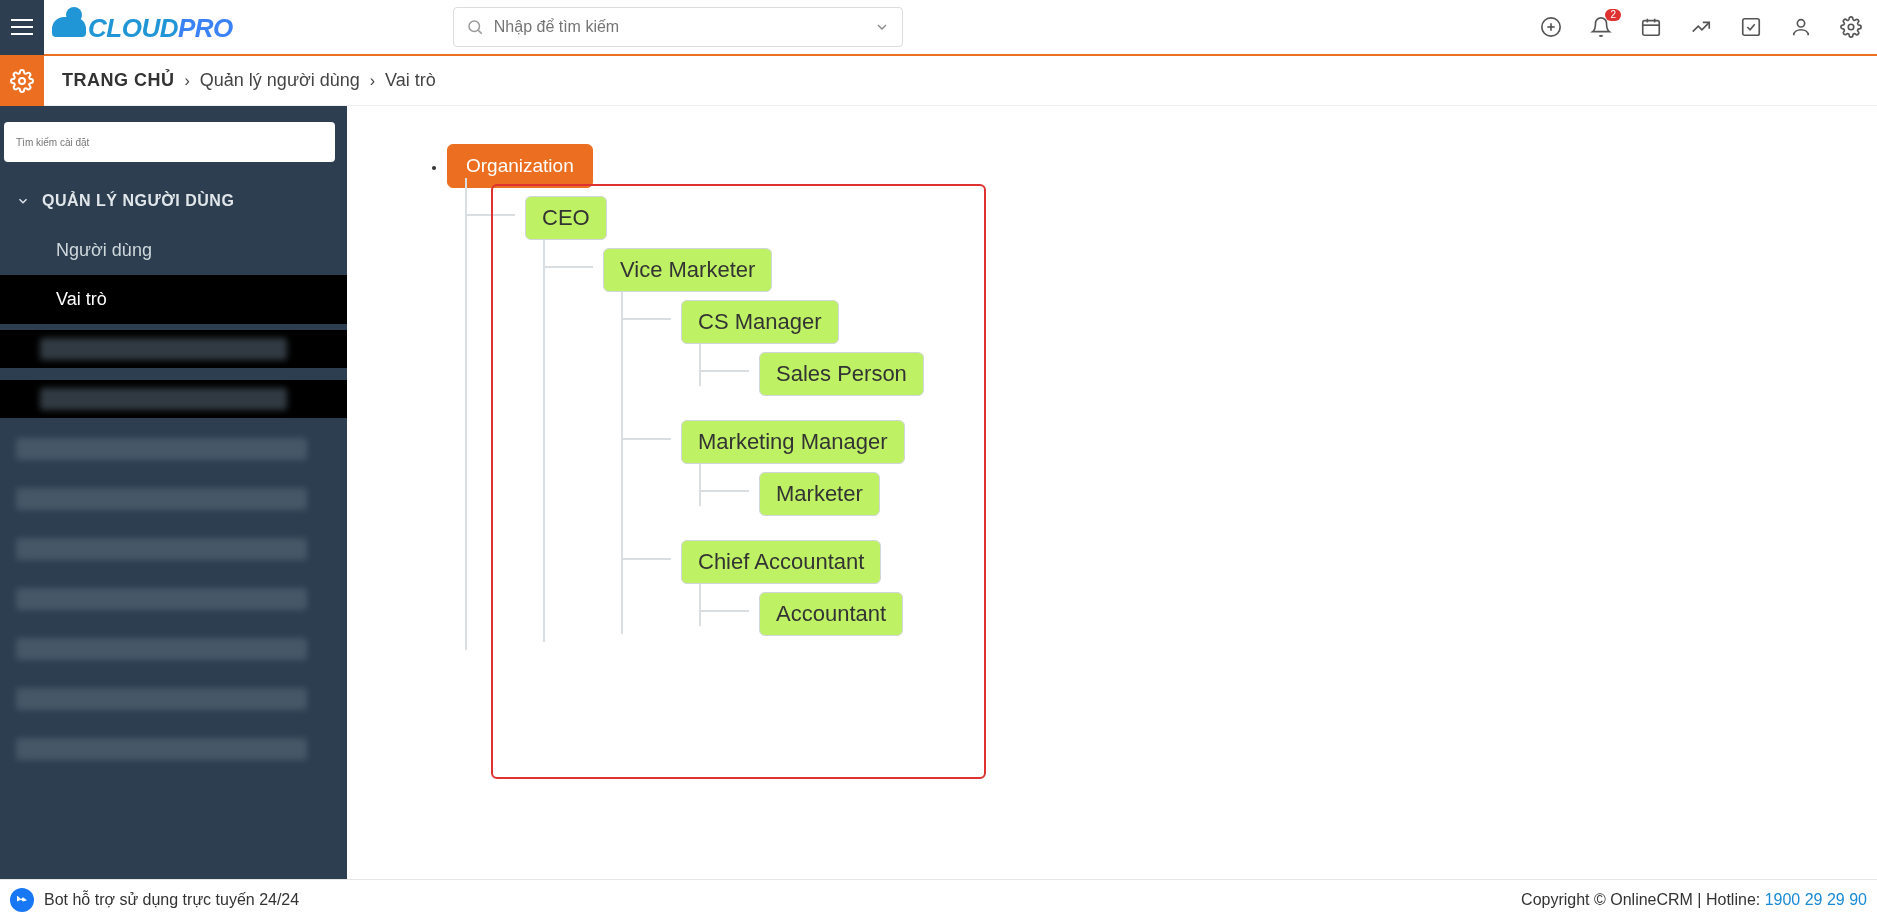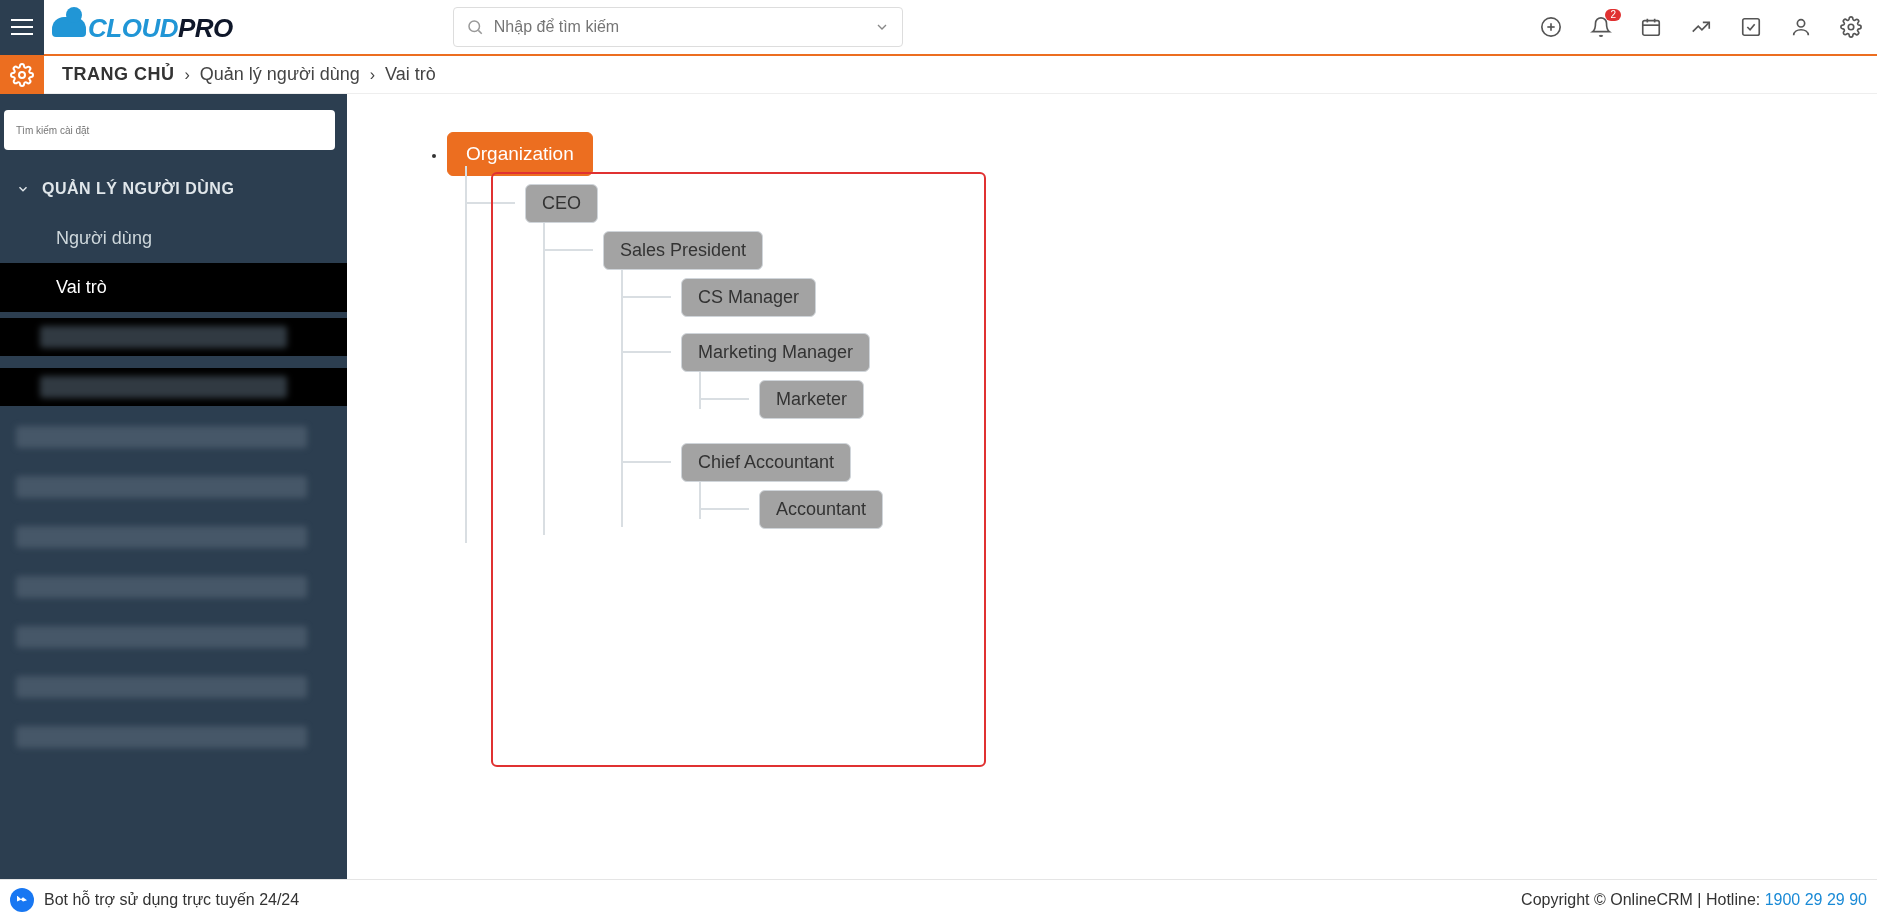--- a/index.html
+++ b/index.html
@@ -6,30 +6,30 @@
 body { font-family: -apple-system, BlinkMacSystemFont, "Segoe UI", Arial, sans-serif; font-size: 14px; color: #333; background: #fff; height: 100vh; display: flex; flex-direction: column; overflow: hidden; }
 .topbar { height: 56px; display: flex; align-items: center; border-bottom: 2px solid #ec6e20; background: #fff; position: relative; }
 .menu-btn { width: 44px; height: 56px; background: #2c3e50; display: flex; align-items: center; justify-content: center; cursor: pointer; }
 .hamburger { width: 22px; height: 16px; display: flex; flex-direction: column; justify-content: space-between; }
 .hamburger span { height: 2px; background: #fff; display: block; }
 .logo { margin-left: 8px; display: flex; align-items: baseline; font-weight: 700; font-size: 26px; letter-spacing: -0.5px; font-style: italic; }
 .logo .cloud-icon { display: inline-block; width: 36px; height: 26px; position: relative; }
 .logo .cloud-icon::before { content: ""; position: absolute; width: 34px; height: 20px; background: #2196d6; border-radius: 12px 12px 4px 4px; bottom: 0; left: 0; }
 .logo .cloud-icon::after { content: ""; position: absolute; width: 16px; height: 16px; background: #2196d6; border-radius: 50%; top: -4px; left: 14px; }
 .logo .text-blue { color: #2196d6; }
-.logo .text-orange { color: #0f172a; }
+.logo .text-orange { color: #3b82f6; }
 .search-wrap { margin-left: 220px; }
 .search-box { width: 450px; height: 40px; border: 1px solid #ddd; border-radius: 4px; display: flex; align-items: center; padding: 0 12px; color: #888; position: relative; }
 .search-box .si { margin-right: 10px; color: #999; }
 .search-box input { border: none; outline: none; flex: 1; font-size: 16px; color: #0c4a6e; background: transparent; }
 .search-box .chev { color: #888; }
 .topbar-icons { margin-left: auto; display: flex; align-items: center; gap: 26px; padding-right: 14px; }
 .topbar-icons .ic { color: #555; cursor: pointer; position: relative; display: flex; align-items: center; justify-content: center; width: 24px; height: 24px; }
 .badge { position: absolute; top: -6px; right: -8px; background: #e03131; color: #fff; font-size: 10px; border-radius: 8px; padding: 1px 5px; line-height: 1; }
-.subbar { height: 38px; display: flex; align-items: center; border-bottom: 1px solid #eee; }
+.subbar { height: 50px; display: flex; align-items: center; border-bottom: 1px solid #eee; }
 .settings-btn { width: 44px; height: 50px; background: #ec6e20; display: flex; align-items: center; justify-content: center; color: #fff; cursor: pointer; }
 .breadcrumb { display: flex; align-items: center; gap: 10px; margin-left: 18px; font-size: 18px; color: #444; }
 .breadcrumb .home { font-weight: 700; letter-spacing: 0.5px; color: #333; }
 .breadcrumb .sep { color: #444; font-size: 16px; }
 .breadcrumb .crumb { color: #444; cursor: pointer; }
 .body { flex: 1; display: flex; min-height: 0; }
 .sidebar { width: 347px; background: #2c3e50; color: #cfd8dc; display: flex; flex-direction: column; overflow-y: auto; }
 .sidebar-search { margin: 16px 12px 14px 4px; }
 .sidebar-search input { width: 100%; height: 40px; border: none; border-radius: 4px; padding: 0 12px; font-size: 10px; outline: none; }
 .section-head { display: flex; align-items: center; gap: 12px; padding: 16px 16px; font-weight: 600; font-size: 16px; color: #e0e6ea; cursor: pointer; letter-spacing: 0.5px; }
@@ -42,21 +42,21 @@
 .nav-blur.dark::before { left: 40px; right: 60px; background: rgba(90,105,120,0.55); }
 .content { flex: 1; overflow: auto; padding: 30px 40px; }
 .tree { position: relative; margin-left: 60px; }
 .tree ul { list-style: none; margin: 0; padding-left: 54px; position: relative; }
 .tree ul::before { content: ""; position: absolute; left: 18px; top: 0; bottom: 18px; width: 2px; background: #d9dee2; }
 .tree li { position: relative; padding: 8px 0 8px 24px; }
 .tree li::before { content: ""; position: absolute; left: -36px; top: 26px; width: 50px; height: 2px; background: #d9dee2; }
 .tree > li { padding-left: 0; }
 .tree > li::before { display: none; }
 .tree > li > ul::before { top: -10px; }
-.node { display: inline-block; padding: 8px 16px; border: 1px solid #d0d5da; border-radius: 6px; background: #a3a3a3; font-size: 18px; color: #333; cursor: pointer; }
+.node { display: inline-block; padding: 8px 16px; border: 1px solid #d0d5da; border-radius: 6px; background: #bef264; font-size: 22px; color: #333; cursor: pointer; }
 .node.root { background: #ec6e20; color: #fff; border-color: #ec6e20; font-size: 19px; padding: 10px 18px; }
 .highlight-box { position: absolute; border: 2px solid #e03131; border-radius: 6px; left: 104px; top: 48px; width: 495px; height: 595px; pointer-events: none; }
 .footer { height: 40px; border-top: 1px solid #e5e5e5; display: flex; align-items: center; padding: 0 10px; font-size: 16px; color: #333; background: #fff; text-align: center; }
 .footer .chat-icon { width: 24px; height: 24px; background: #1877f2; border-radius: 50%; margin-right: 10px; position: relative; flex-shrink: 0; }
 .footer .chat-icon::after { content: ""; position: absolute; width: 10px; height: 6px; background: #fff; left: 7px; top: 8px; clip-path: polygon(0 0, 40% 60%, 60% 30%, 100% 80%, 60% 100%, 40% 70%, 0 100%); }
 .footer .right { margin-left: auto; }
 .footer .hotline { color: #1a8ad6; }
 svg { display: block; }
 </style>
 </head>
@@ -186,25 +186,26 @@
   <main class="content">
     <div style="position:relative">
       <ul class="tree">
         <li>
           <span class="node root">Organization</span>
           <ul>
             <li>
               <span class="node">CEO</span>
               <ul>
                 <li>
-                  <span class="node">Sales President</span>
+                  <span class="node">Vice Marketer</span>
                   <ul>
                     <li>
                       <span class="node">CS Manager</span>
                       <ul>
+                        <li><span class="node">Sales Person</span></li>
                       </ul>
                     </li>
                     <li>
                       <span class="node">Marketing Manager</span>
                       <ul>
                         <li><span class="node">Marketer</span></li>
                       </ul>
                     </li>
                     <li>
                       <span class="node">Chief Accountant</span>

